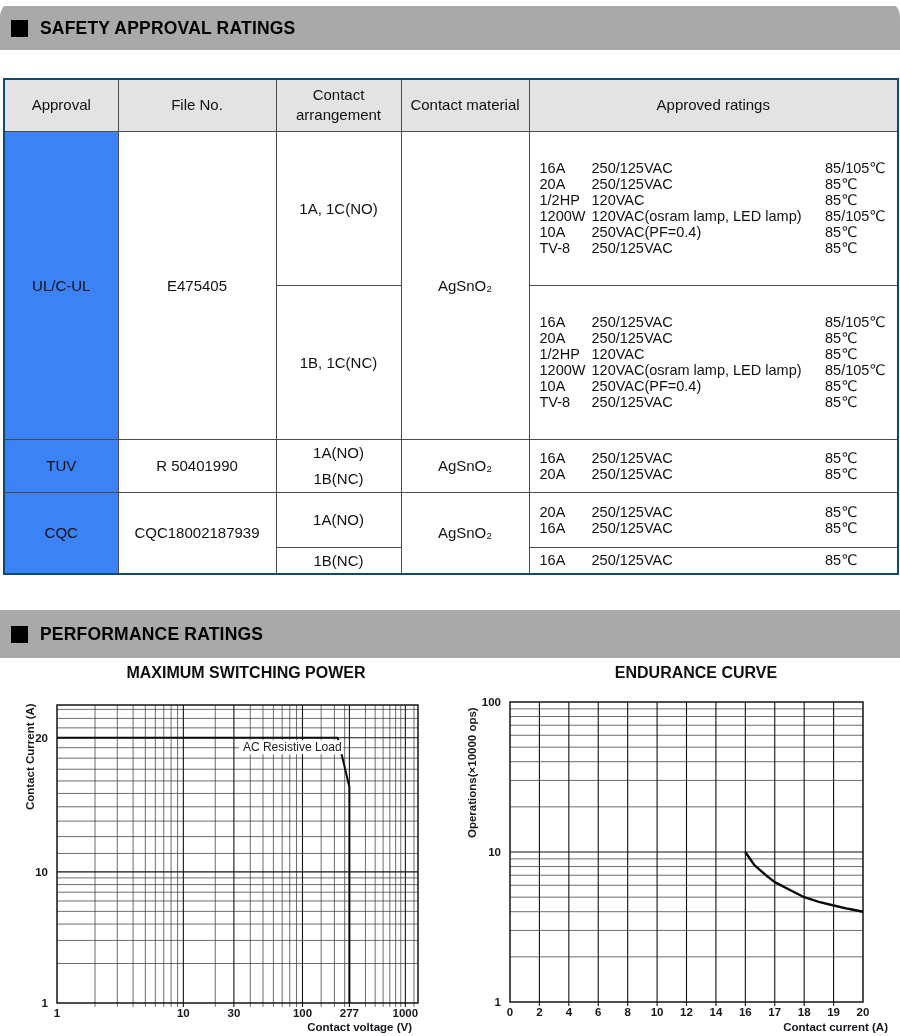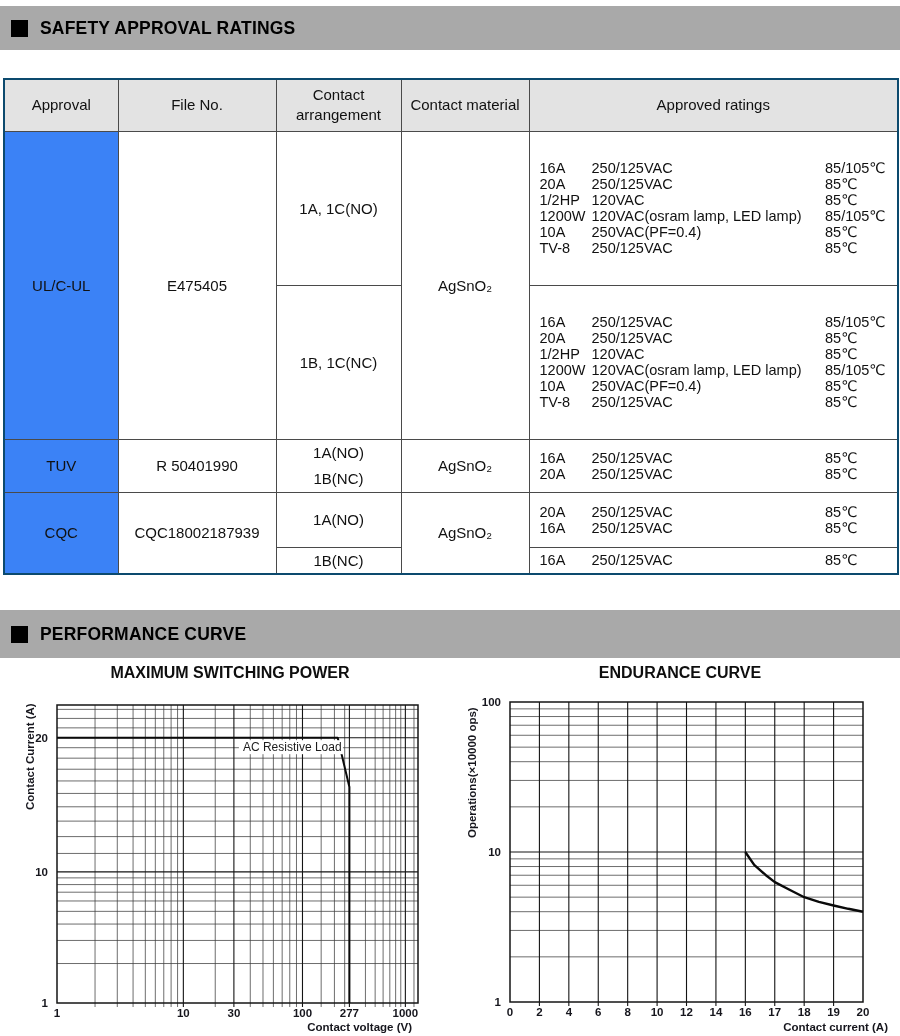--- a/index.html
+++ b/index.html
@@ -1,17 +1,17 @@
 <!DOCTYPE html>
 <html><head>
 <meta charset="utf-8">
 <style>
   html,body{margin:0;padding:0;background:#fff;}
   .page{position:relative;width:900px;height:1036px;background:#ffffff;overflow:hidden;
-        font-family:"Liberation Sans","DejaVu Sans",sans-serif;color:#111;}
+        font-family:"Liberation Sans","DejaVu Sans",sans-serif;color:#111;border-radius:17px;}
 
   
   .section-bar{position:absolute;left:0;width:900px;background:#a9a9a9;
                display:flex;align-items:center;box-sizing:border-box;padding-left:11px;}
   .bar-square{width:17px;height:17px;background:#000;margin-right:12px;flex:0 0 auto;}
   .bar-title{font-size:17.5px;font-weight:700;color:#000;letter-spacing:.2px;}
   #bar1{top:6px;height:44px;}
   #bar2{top:610px;height:48px;}
 
   
@@ -23,21 +23,21 @@
   td.shade{background:#3b82f6;}
   .arr-cell div{line-height:26px;}
   td.ratings{padding:0;}
   .r-list{display:flex;flex-direction:column;height:100%;width:100%;box-sizing:border-box;}
   .r-line{flex:1;display:flex;align-items:center;padding-left:10px;font-size:14.5px;text-align:left;}
   .r-amp{flex:0 0 52px;white-space:nowrap;}
   .r-desc{flex:1 1 auto;white-space:nowrap;}
   .r-temp{flex:0 0 72px;white-space:nowrap;}
 
   
-  .chart-title{position:absolute;top:664px;font-size:16px;font-weight:600;text-align:center;color:#0e0e0e;}
+  .chart-title{position:absolute;top:664px;font-size:16px;font-weight:600;text-align:center;color:#0e0e0e;margin-left:16px;}
   #ct1{left:0;width:460px;}
   #ct2{left:460px;width:440px;}
   svg.chart{position:absolute;top:690px;}
   #chart1{left:0;}
   #chart2{left:460px;}
   .tick{font:700 11.5px "Liberation Sans","DejaVu Sans",sans-serif;fill:#16161d;}
   .axis-title{font:700 11.5px "Liberation Sans","DejaVu Sans",sans-serif;fill:#16161d;}
   .anno{font:400 12px "Liberation Sans","DejaVu Sans",sans-serif;fill:#1c1c1c;}
 </style>
 </head>
@@ -198,21 +198,21 @@
                 </div>
               </div>
         </td>
       </tr>
     </tbody>
       </table>
   </div>
 
   <div class="section-bar" id="bar2">
     <span class="bar-square"></span>
-    <span class="bar-title">PERFORMANCE CURVE</span>
+    <span class="bar-title">PERFORMANCE RATINGS</span>
   </div>
 
   <div class="chart-title" id="ct1">MAXIMUM SWITCHING POWER</div>
   <div class="chart-title" id="ct2">ENDURANCE CURVE</div>
 
   <svg class="chart" id="chart1" width="460" height="346" viewBox="0 0 460 346">
       <line x1="95.03513995214402" x2="95.03513995214402" y1="15" y2="317" stroke="#3c3c3c" stroke-width="0.75"></line>
       <line x1="117.28427053382934" x2="117.28427053382934" y1="15" y2="317" stroke="#3c3c3c" stroke-width="0.75"></line>
       <line x1="133.07027990428804" x2="133.07027990428804" y1="15" y2="317" stroke="#3c3c3c" stroke-width="0.75"></line>
       <line x1="145.31486004785597" x2="145.31486004785597" y1="15" y2="317" stroke="#3c3c3c" stroke-width="0.75"></line>

